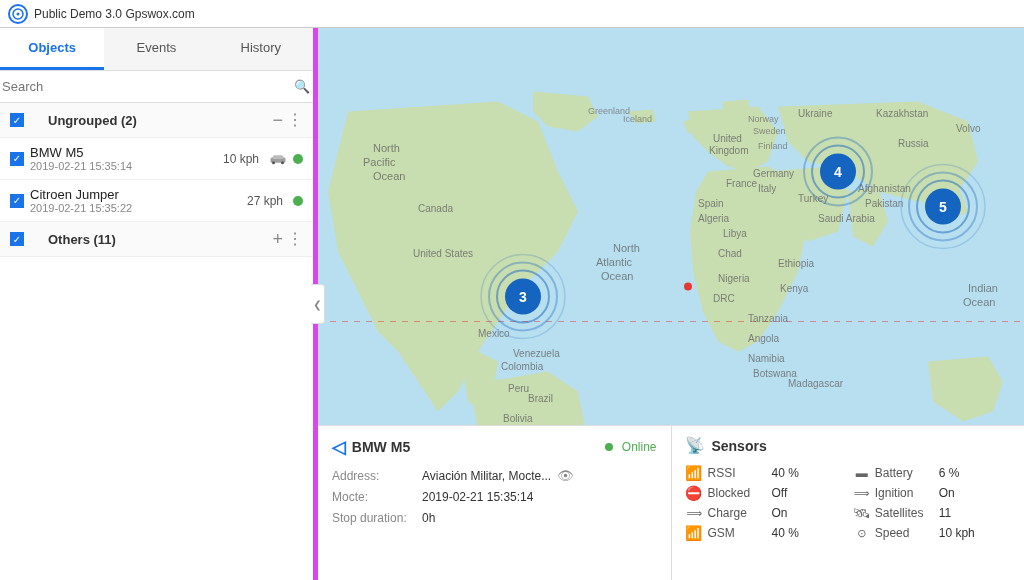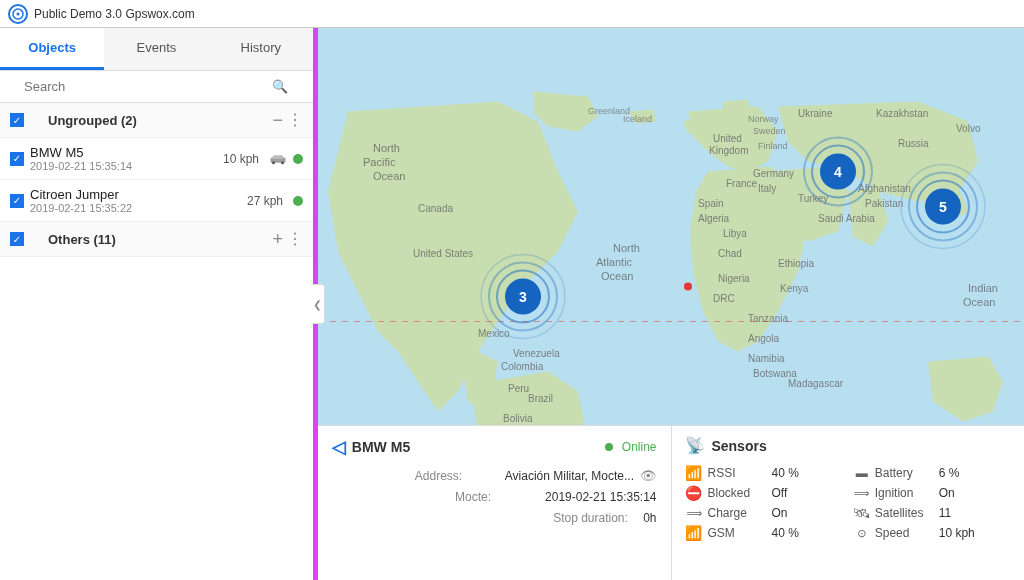--- a/index.html
+++ b/index.html
@@ -53,21 +53,21 @@
       background: white;
       color: #1a73e8;
       border-bottom: 3px solid #1a73e8;
       font-weight: bold;
     }
 
     .search-bar {
       display: flex;
       align-items: center;
       border-bottom: 1px solid #ddd;
-      padding: 8px 24px;
+      padding: 8px 2px;
       gap: 6px;
     }
     .search-bar input {
       flex: 1;
       border: none;
       outline: none;
       font-size: 13px;
       color: #555;
     }
     .search-icon { color: #888; cursor: pointer; }
@@ -151,21 +151,20 @@
     .info-header .online-dot {
       width: 8px; height: 8px; border-radius: 50%; background: #4caf50;
     }
     .info-header .status-text { font-weight: normal; font-size: 12px; color: #4caf50; }
 
     .info-row {
       display: flex;
       align-items: center;
       margin-bottom: 7px;
       font-size: 12px;
-      justify-content: flex-end;
     }
     .info-label { color: #888; width: 90px; flex-shrink: 0; }
     .info-value { color: #333; }
 
     
     .sensors-grid {
       display: grid;
       grid-template-columns: 1fr 1fr;
       gap: 4px 10px;
     }

